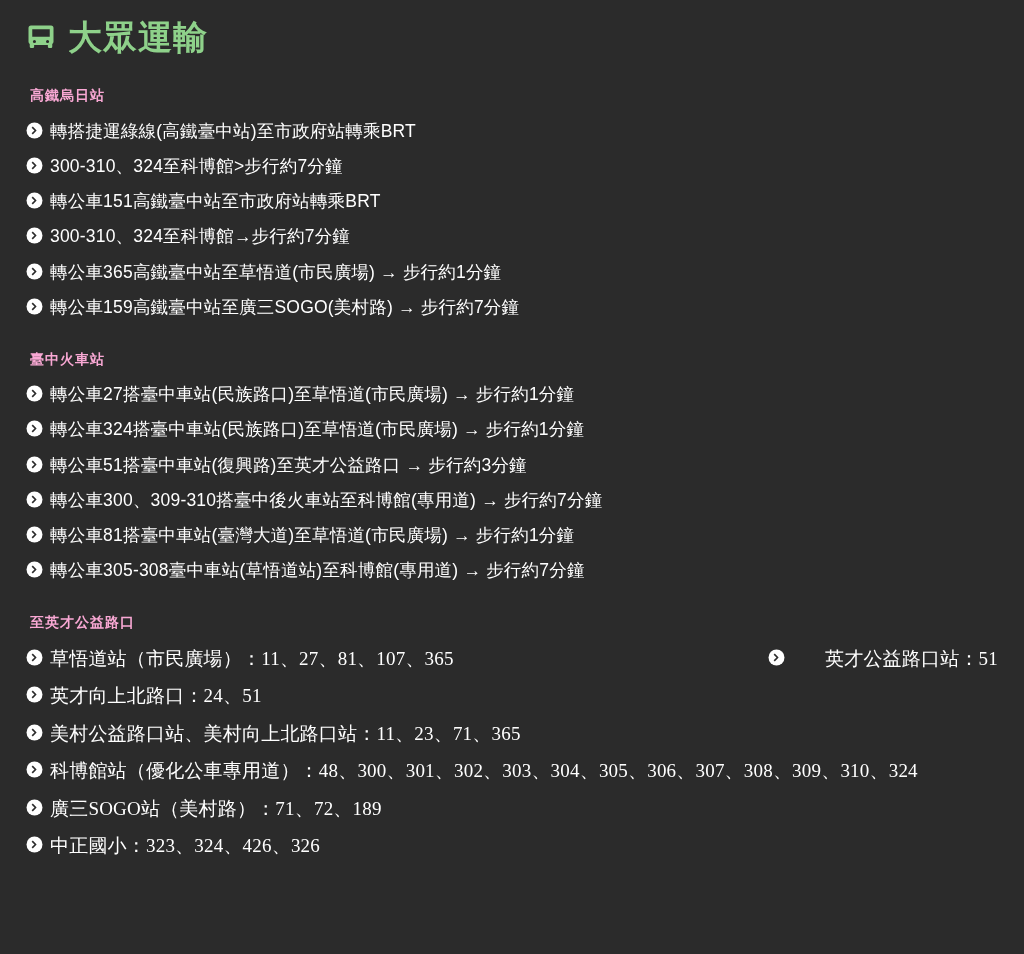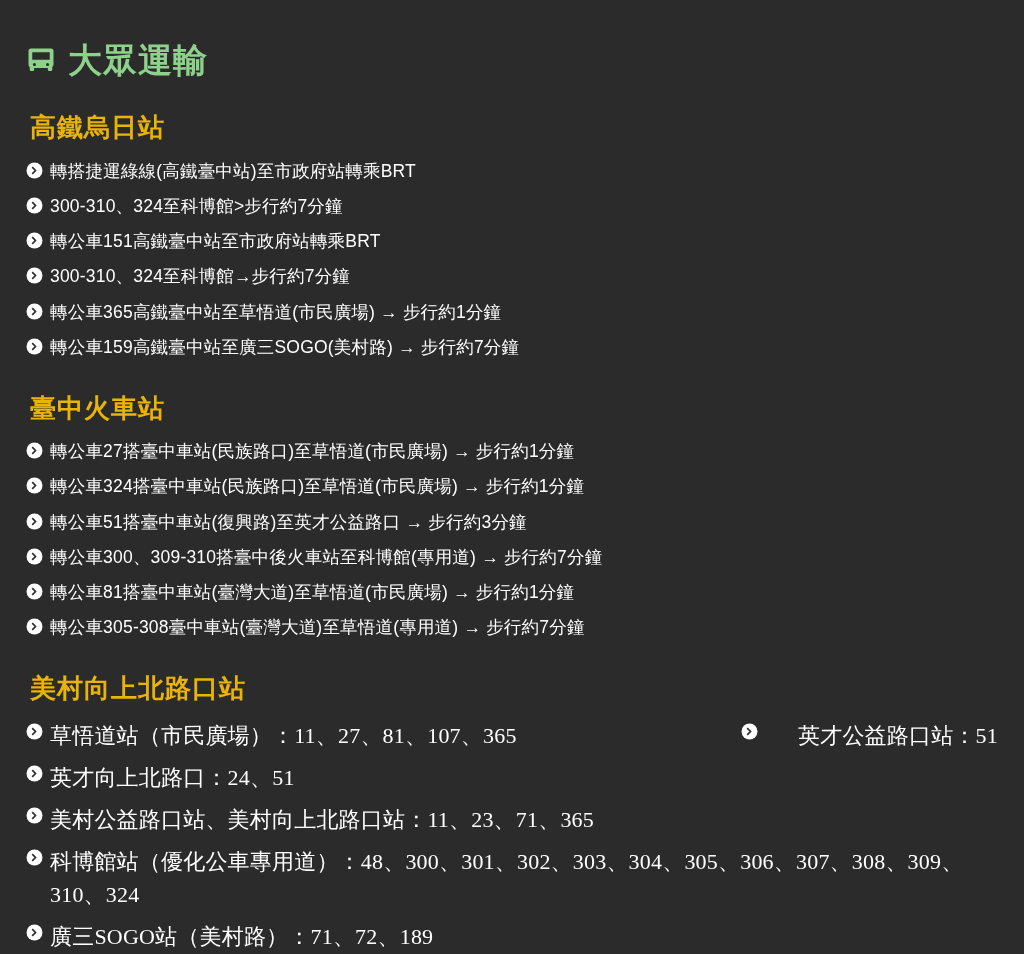--- a/index.html
+++ b/index.html
@@ -11,21 +11,21 @@
     width: 1024px;
     height: 954px;
     overflow: hidden;
     font-family: "Liberation Sans", "DejaVu Sans", sans-serif;
     color: #ffffff;
   }
   .page {
     width: 1024px;
     height: 954px;
     box-sizing: border-box;
-    padding: 32px 26px 0 26px;
+    padding: 9px 26px 0 26px;
   }
 
   
   .page-title {
     display: flex;
     align-items: center;
     gap: 12px;
     color: #8ed18a;
     font-size: 34px;
     font-weight: 700;
@@ -36,22 +36,22 @@
     width: 30px;
     height: 30px;
     display: inline-block;
     flex: 0 0 auto;
   }
   .bus-icon svg { display: block; }
 
   
   .section { margin-bottom: 26px; }
   .section-title {
-    color: #eab308;
-    font-size: 26px;
+    color: #f9a8d4;
+    font-size: 14px;
     font-weight: 700;
     letter-spacing: 1px;
     margin: 0 0 8px 4px;
   }
   .item-list { list-style: none; margin: 0; padding: 0; }
   .item {
     display: flex;
     align-items: flex-start;
     font-size: 17.5px;
     line-height: 1.5;
@@ -64,21 +64,21 @@
     width: 17px;
     height: 17px;
     margin-top: 4px;
     margin-right: 7px;
   }
   .arrow-icon svg { display: block; }
   .item-text { flex: 1 1 auto; }
 
   
   .section-bus .item { font-size: 18px; }
-  .section-bus .item-text { font-family: "Liberation Serif", "DejaVu Serif", serif; font-size: 22px; }
+  .section-bus .item-text { font-family: "Liberation Serif", "DejaVu Serif", serif; font-size: 19px; }
 
   .inline-sub {
     display: inline-flex;
     align-items: flex-start;
     gap: 33px;
   }
   .inline-sub .arrow-icon { margin-left: 6px; }
 </style>
 </head>
 <body>
@@ -202,27 +202,27 @@
         </span>
         <span class="item-text">轉公車81搭臺中車站(臺灣大道)至草悟道(市民廣場) → 步行約1分鐘</span>
       </li>
       <li class="item">
         <span class="arrow-icon">
           <svg viewBox="0 0 16 16" width="17" height="17" aria-hidden="true">
               <circle cx="8" cy="8" r="7.5" fill="#ffffff"></circle>
               <path d="M6.4 4.3 10 8l-3.6 3.7-1.1-1.1L8 8 5.3 5.4z" fill="#2b2b2b"></path>
             </svg>
         </span>
-        <span class="item-text">轉公車305-308臺中車站(臺灣大道)至草悟道(專用道) → 步行約7分鐘</span>
+        <span class="item-text">轉公車305-308臺中車站(草悟道站)至科博館(專用道) → 步行約7分鐘</span>
       </li>
     </ul>
   </div>
 
   <div class="section section-bus">
-    <div class="section-title">美村向上北路口站</div>
+    <div class="section-title">至英才公益路口</div>
     <ul class="item-list">
       <li class="item">
         <span class="arrow-icon">
           <svg viewBox="0 0 16 16" width="17" height="17" aria-hidden="true">
               <circle cx="8" cy="8" r="7.5" fill="#ffffff"></circle>
               <path d="M6.4 4.3 10 8l-3.6 3.7-1.1-1.1L8 8 5.3 5.4z" fill="#2b2b2b"></path>
             </svg>
         </span>
         <span class="item-text">草悟道站（市民廣場）：11、27、81、107、365</span>
         <span class="inline-sub">

